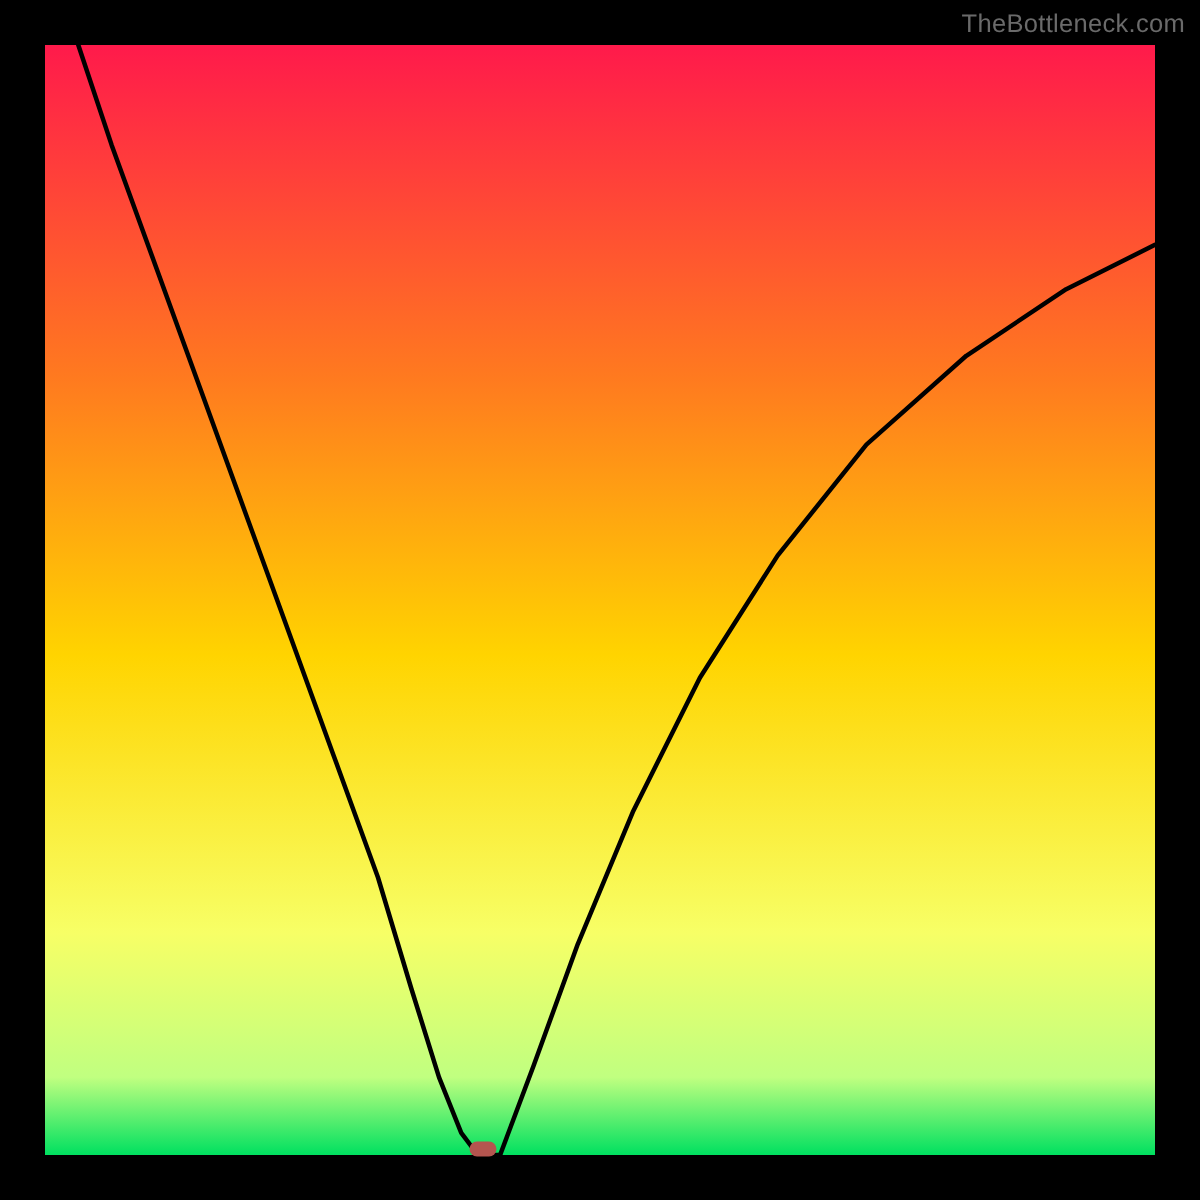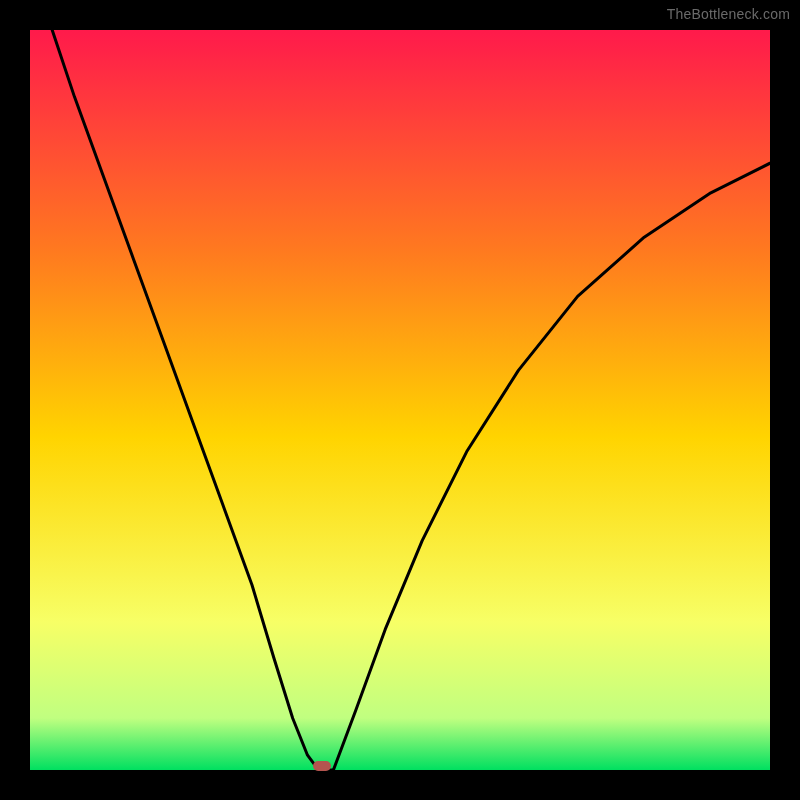--- a/index.html
+++ b/index.html
@@ -15,21 +15,21 @@
     position: relative;
     width: 800px;
     height: 800px;
     background: #000000;
   }
   .watermark {
     position: absolute;
     top: 6px;
     right: 10px;
     color: #6a6a6a;
-    font-size: 14px;
+    font-size: 17px;
     font-weight: 500;
     letter-spacing: 0.2px;
     user-select: none;
   }
   svg.plot {
     position: absolute;
     left: 30px;
     top: 30px;
     width: 740px;
     height: 740px;

